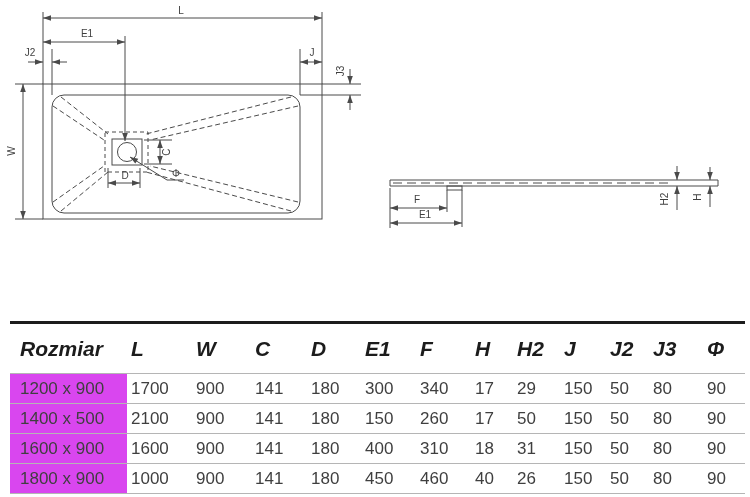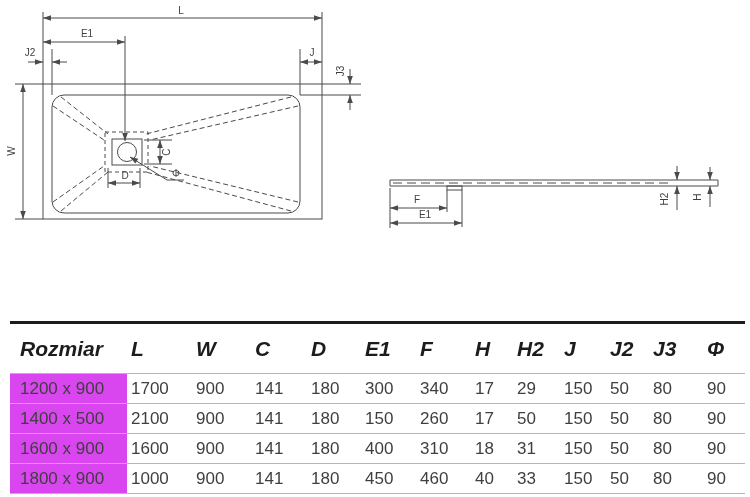--- a/index.html
+++ b/index.html
@@ -256,21 +256,21 @@
       </tr>
       <tr>
         <td class="size-col">1800 x 900</td>
         <td>1000</td>
         <td>900</td>
         <td>141</td>
         <td>180</td>
         <td>450</td>
         <td>460</td>
         <td>40</td>
-        <td>33</td>
+        <td>26</td>
         <td>150</td>
         <td>50</td>
         <td>80</td>
         <td>90</td>
       </tr>
     </tbody>
   </table>
 </div>
 
 </body></html>

